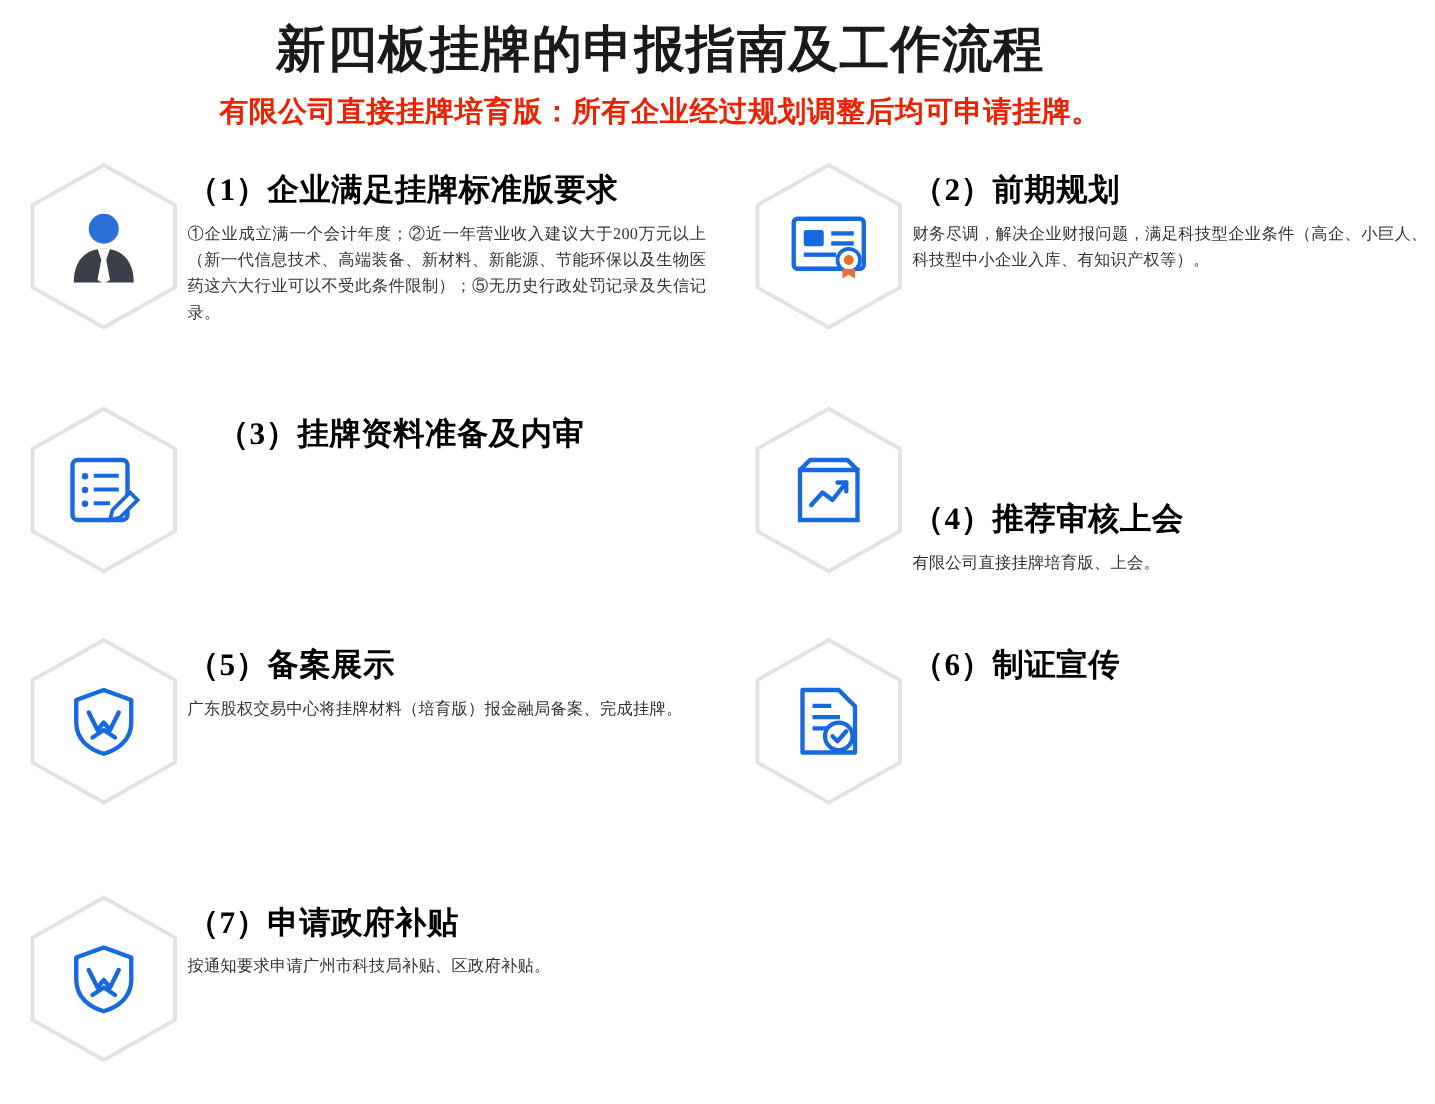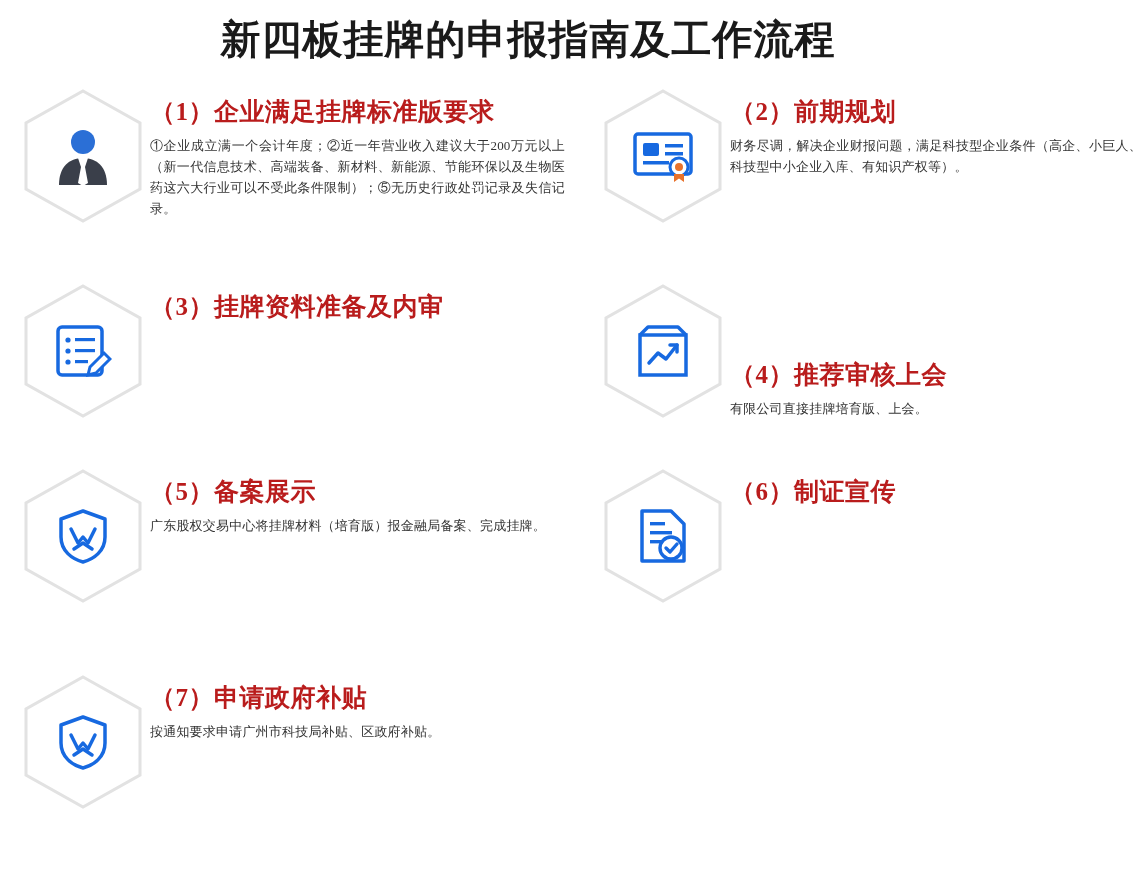--- a/index.html
+++ b/index.html
@@ -69,41 +69,42 @@
     align-items: center;
     justify-content: center;
   }
   .step-text {
     margin-left: 6px;
     width: 412px;
   }
   .step-title {
     font-size: 25px;
     font-weight: bold;
-    color: #b91c1c;
+    color: #000000;
     line-height: 1.25;
     margin-top: 8px;
     letter-spacing: 0.5px;
   }
   .step-body {
     font-size: 13px;
     color: #333333;
     line-height: 1.62;
     margin-top: 8px;
     text-align: justify;
     letter-spacing: 0.2px;
   }
   .wide .step-text { width: 415px; }
 </style>
 </head>
 <body>
 
 <div class="page">
 
   <div class="title">新四板挂牌的申报指南及工作流程</div>
+  <div class="subtitle">有限公司直接挂牌培育版：所有企业经过规划调整后均可申请挂牌。</div>
 
   <div class="grid">
 
     <div class="step wide" style="left:22px; top:10px;">
       <div class="hex-wrap">
         <svg class="hex" viewBox="0 0 122 136">
           <polygon points="61,3 118,35 118,101 61,133 4,101 4,35" fill="#ffffff" stroke="#e2e2e2" stroke-width="3"></polygon>
         </svg>
         <div class="hex-inner">
           <svg width="58" height="62" viewBox="0 0 58 62">
@@ -136,21 +137,21 @@
             <circle cx="47" cy="37" r="4" fill="#e8722b"></circle>
           </svg>
         </div>
       </div>
       <div class="step-text">
         <div class="step-title">（2）前期规划</div>
         <div class="step-body">财务尽调，解决企业财报问题，满足科技型企业条件（高企、小巨人、科技型中小企业入库、有知识产权等）。</div>
       </div>
     </div>
 
-    <div class="step wide" style="left:22px; top:205px;">
+    <div class="step wide" style="left:22px; top:205px;gap:24px;">
       <div class="hex-wrap">
         <svg class="hex" viewBox="0 0 122 136">
           <polygon points="61,3 118,35 118,101 61,133 4,101 4,35" fill="#ffffff" stroke="#e2e2e2" stroke-width="3"></polygon>
         </svg>
         <div class="hex-inner">
           <svg width="58" height="56" viewBox="0 0 58 56">
             <rect x="4" y="4" width="44" height="48" rx="4" fill="none" stroke="#1769e0" stroke-width="3.5"></rect>
             <circle cx="14" cy="17" r="2.6" fill="#1769e0"></circle>
             <circle cx="14" cy="28" r="2.6" fill="#1769e0"></circle>
             <circle cx="14" cy="39" r="2.6" fill="#1769e0"></circle>

